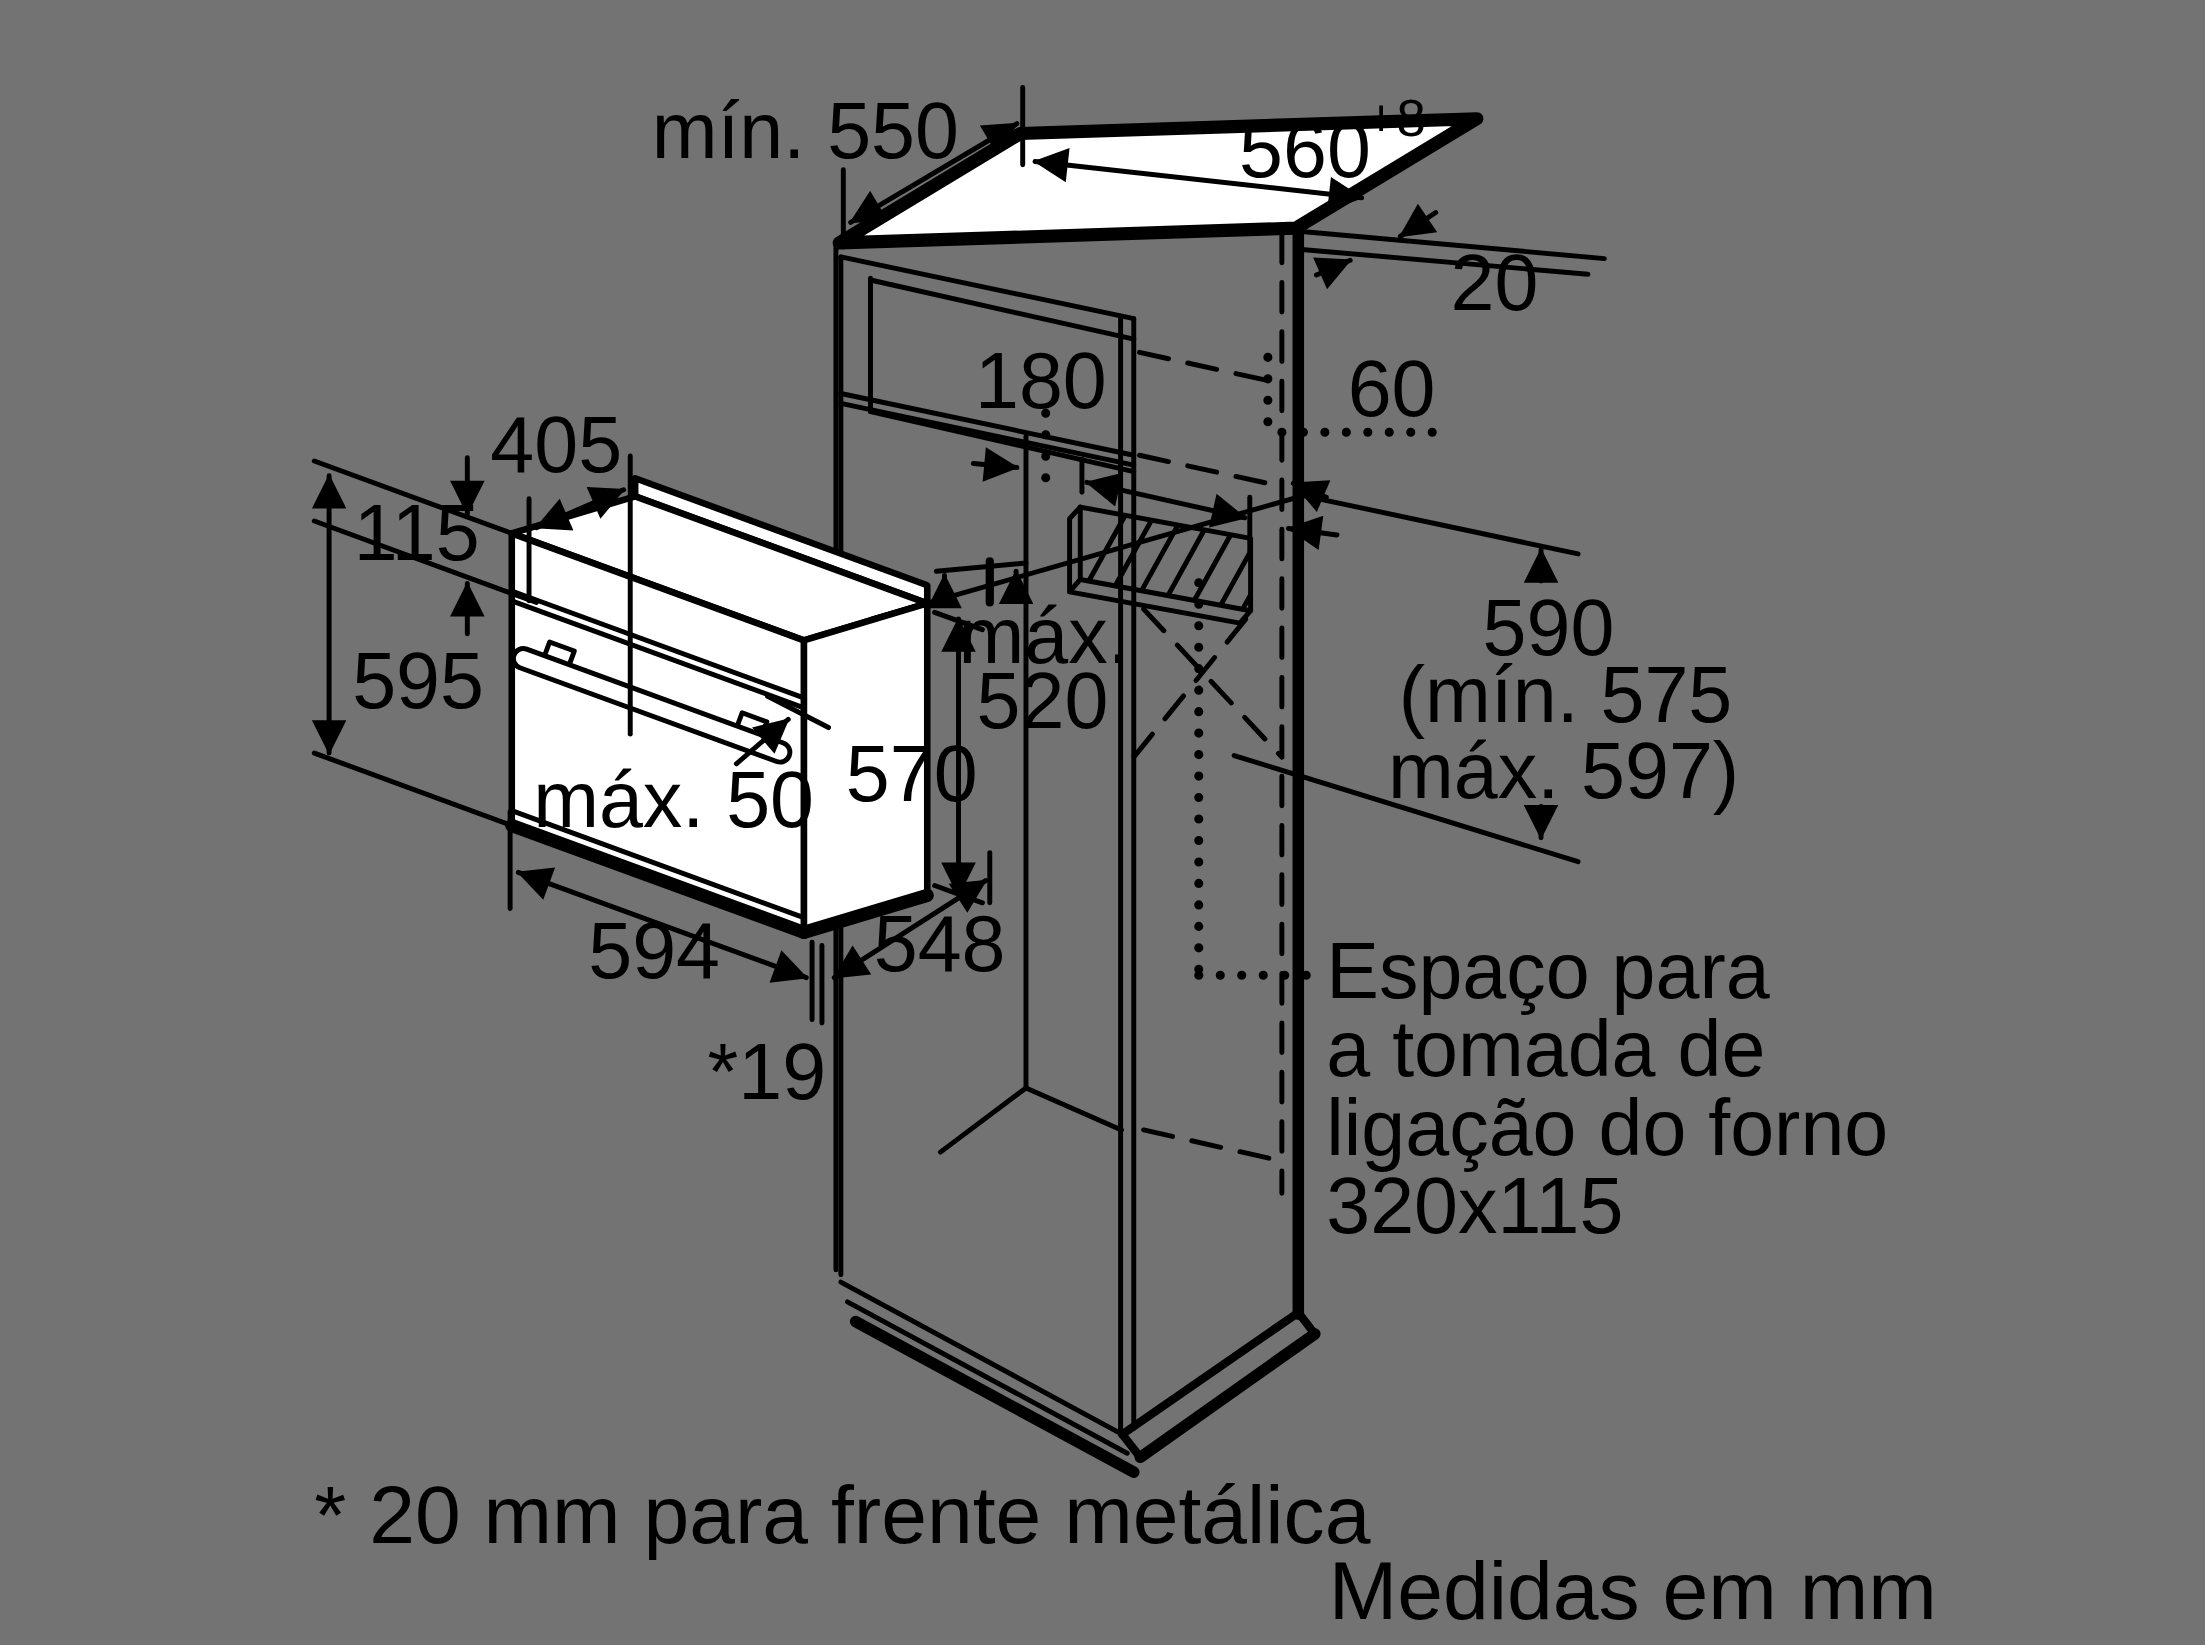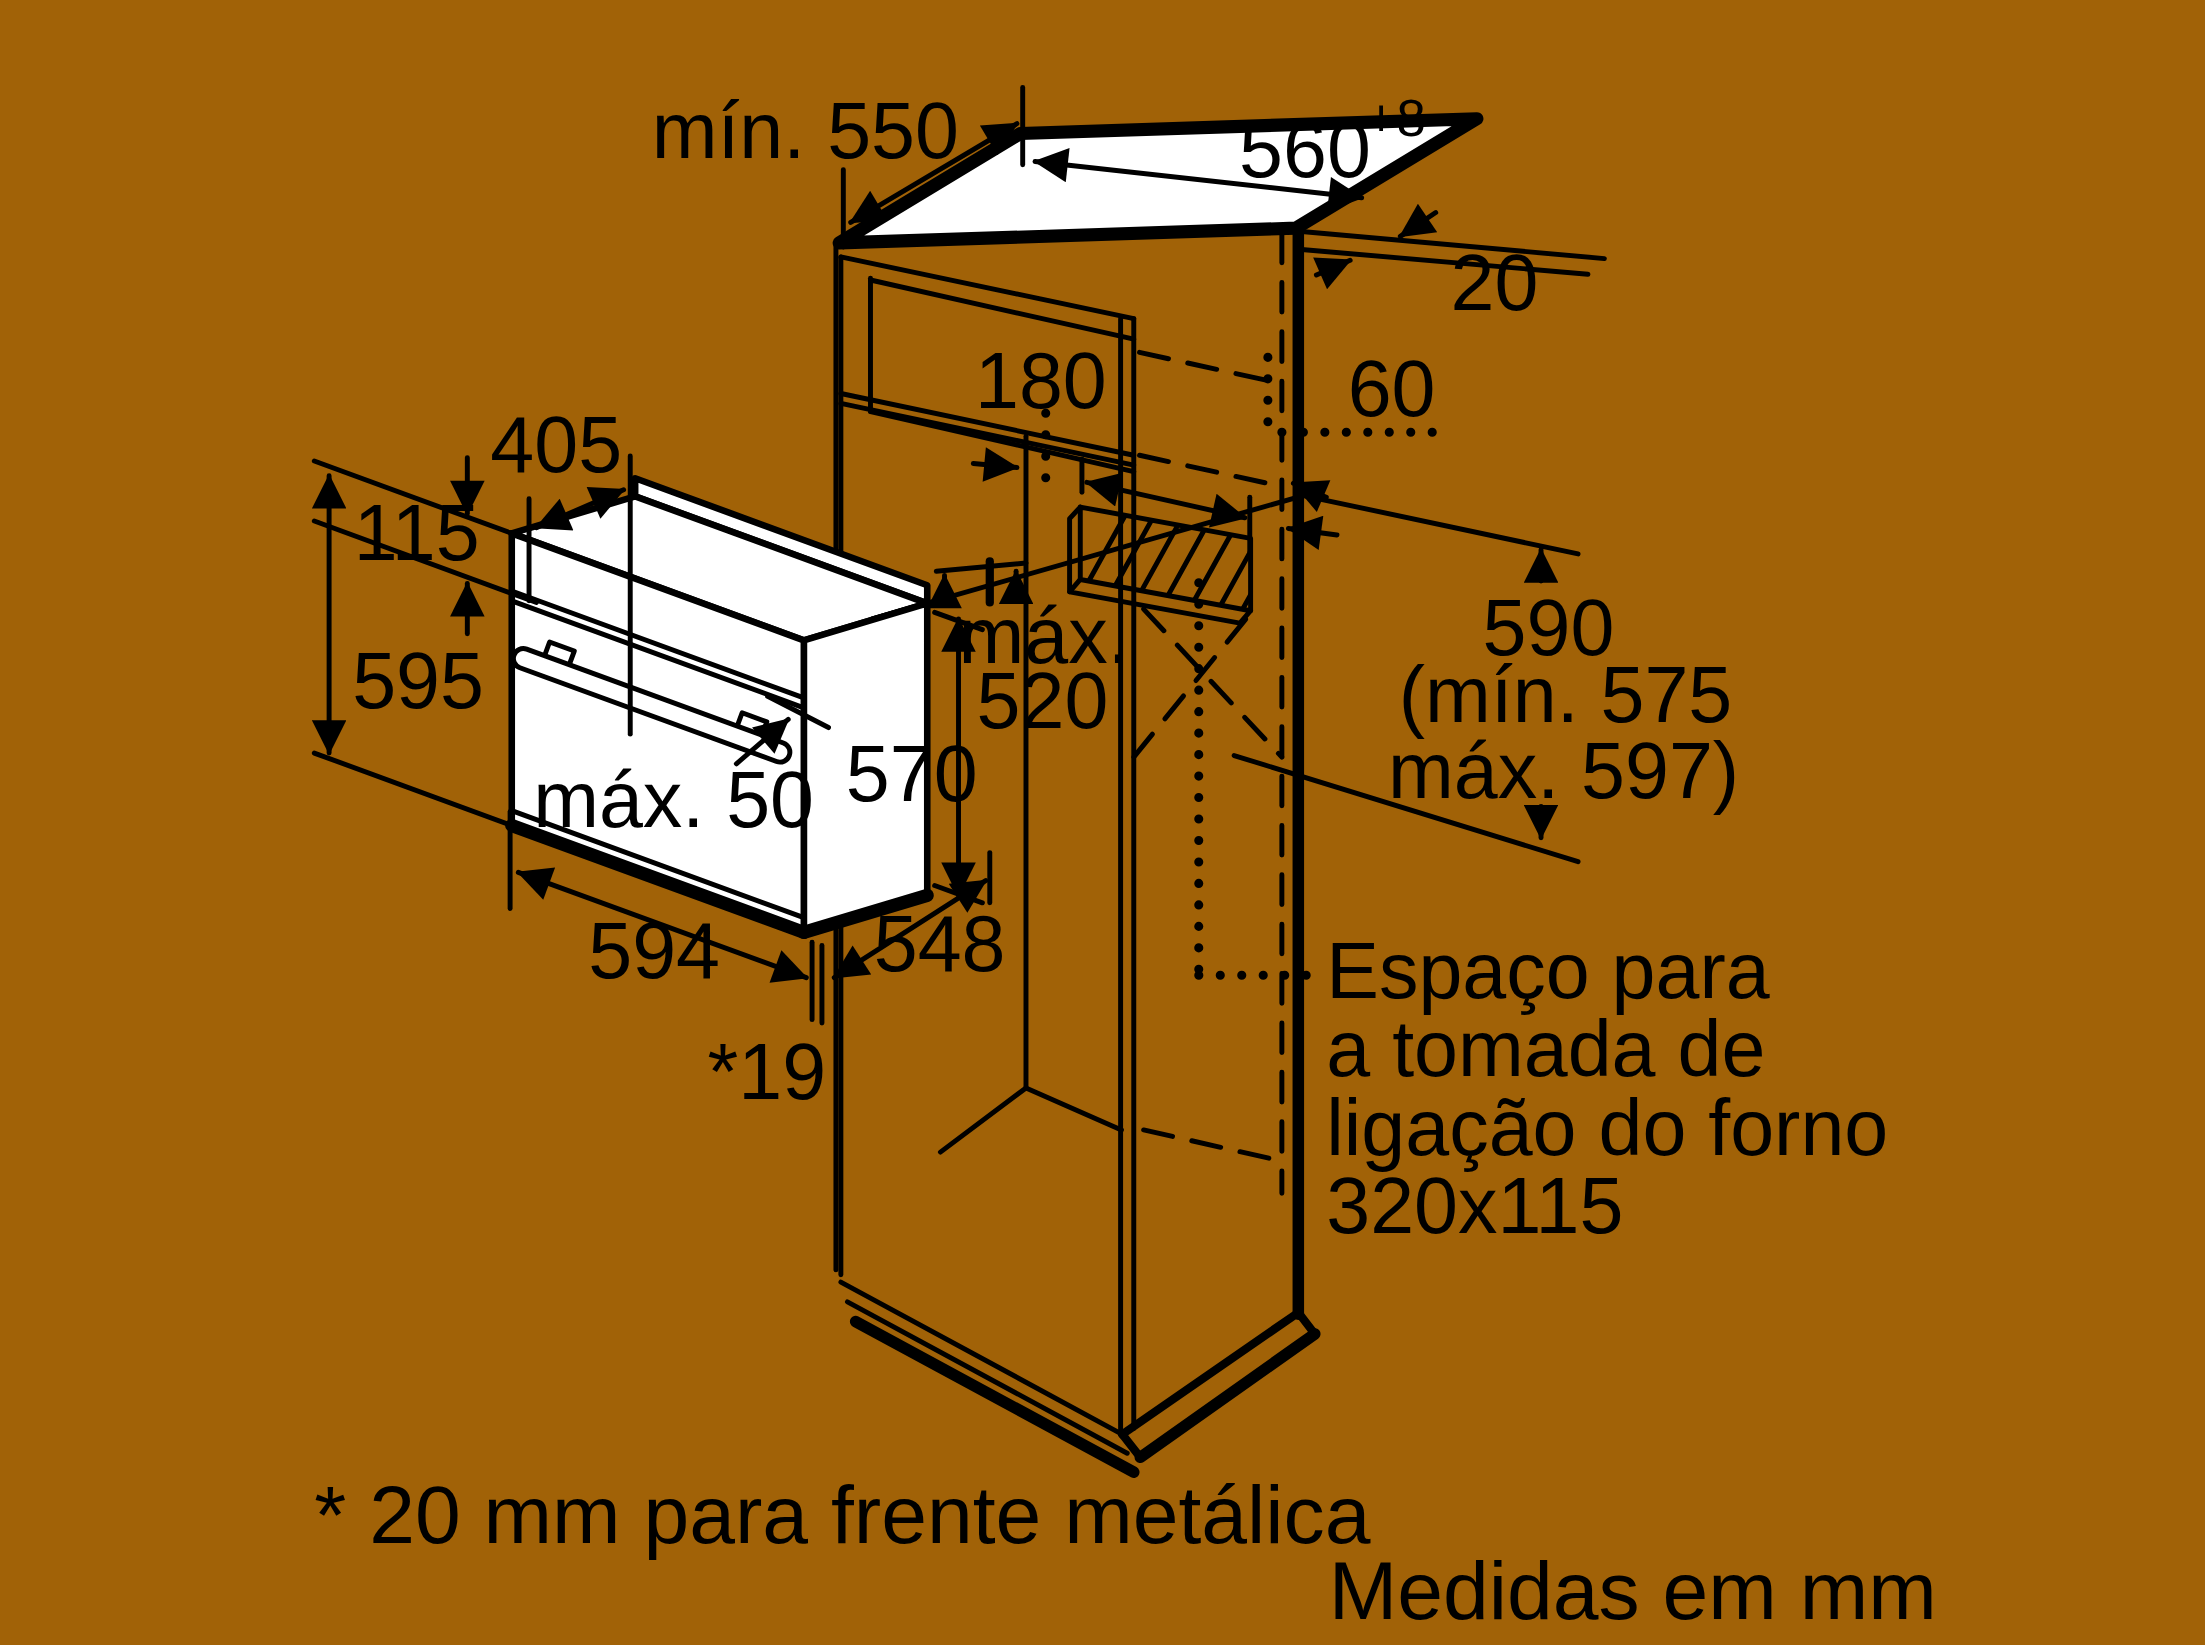--- a/index.html
+++ b/index.html
@@ -1,16 +1,16 @@
 <!DOCTYPE html>
 <html style="font-size:13px"><head>
 <meta charset="utf-8">
 <style>
   html,body{margin:0;padding:0;background:#fff;}
-  #stage{position:relative;width:2205px;height:1646px;background:#a16207;overflow:hidden;}
+  #stage{position:relative;width:2205px;height:1646px;background:#737373;overflow:hidden;}
   svg{position:absolute;left:0;top:0;}
   text{font-family:"Liberation Sans", sans-serif;fill:#000;}
   .lbl{font-size:96px;}
   .sup{font-size:64px;}
   .big{font-size:100px;}
 </style>
 </head>
 <body>
 
 <div id="stage">

